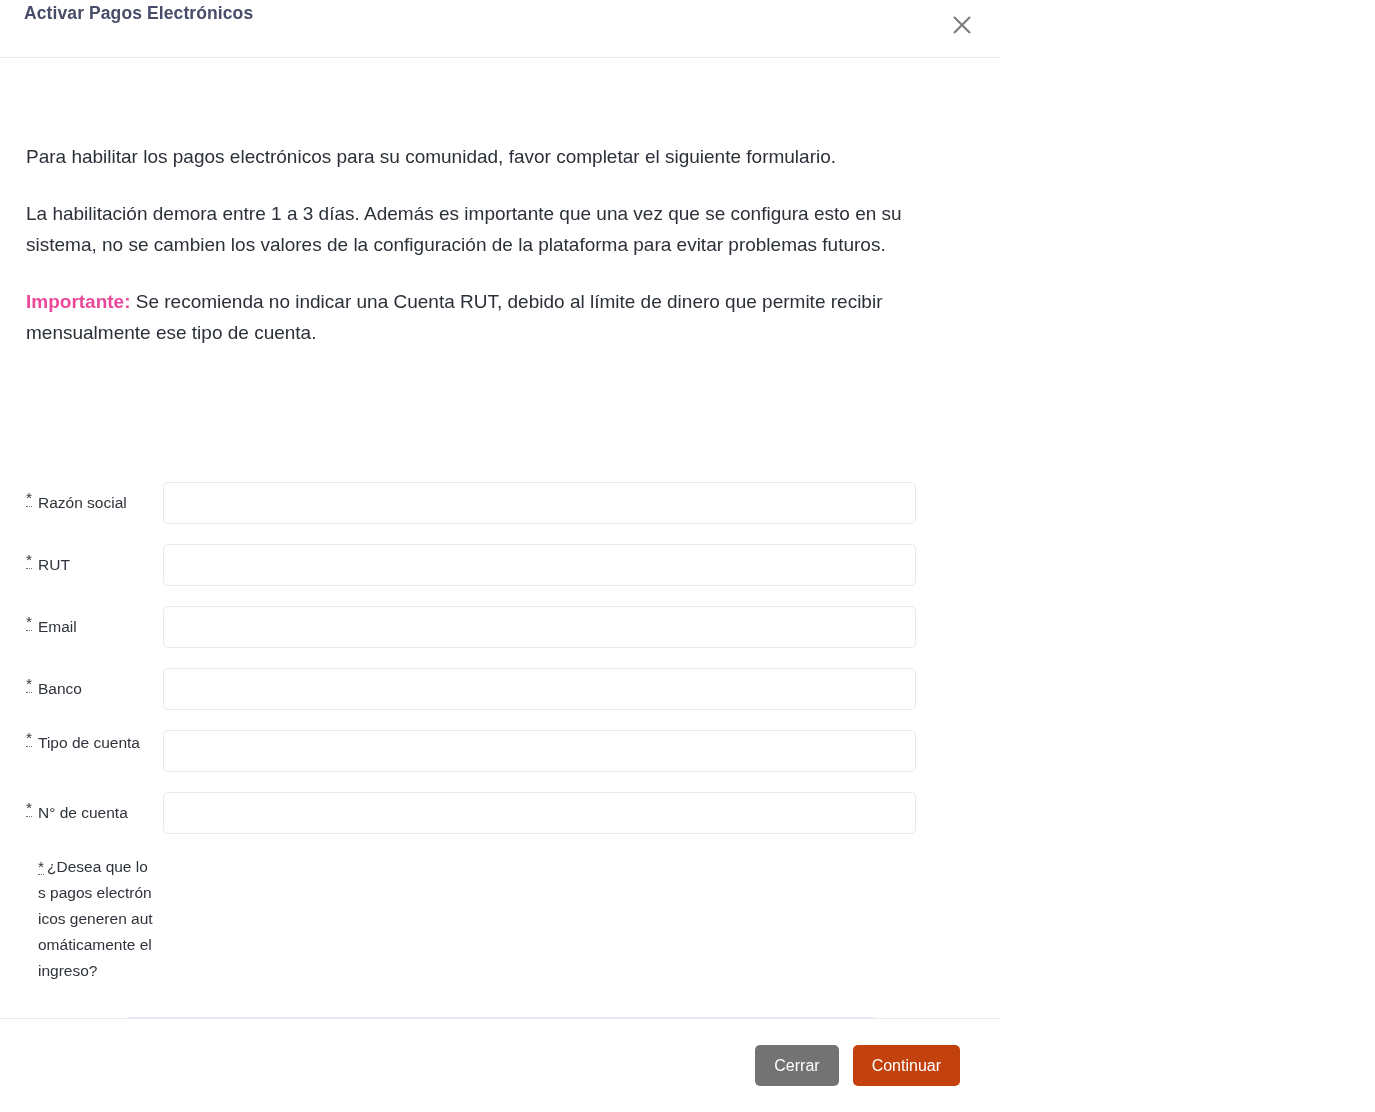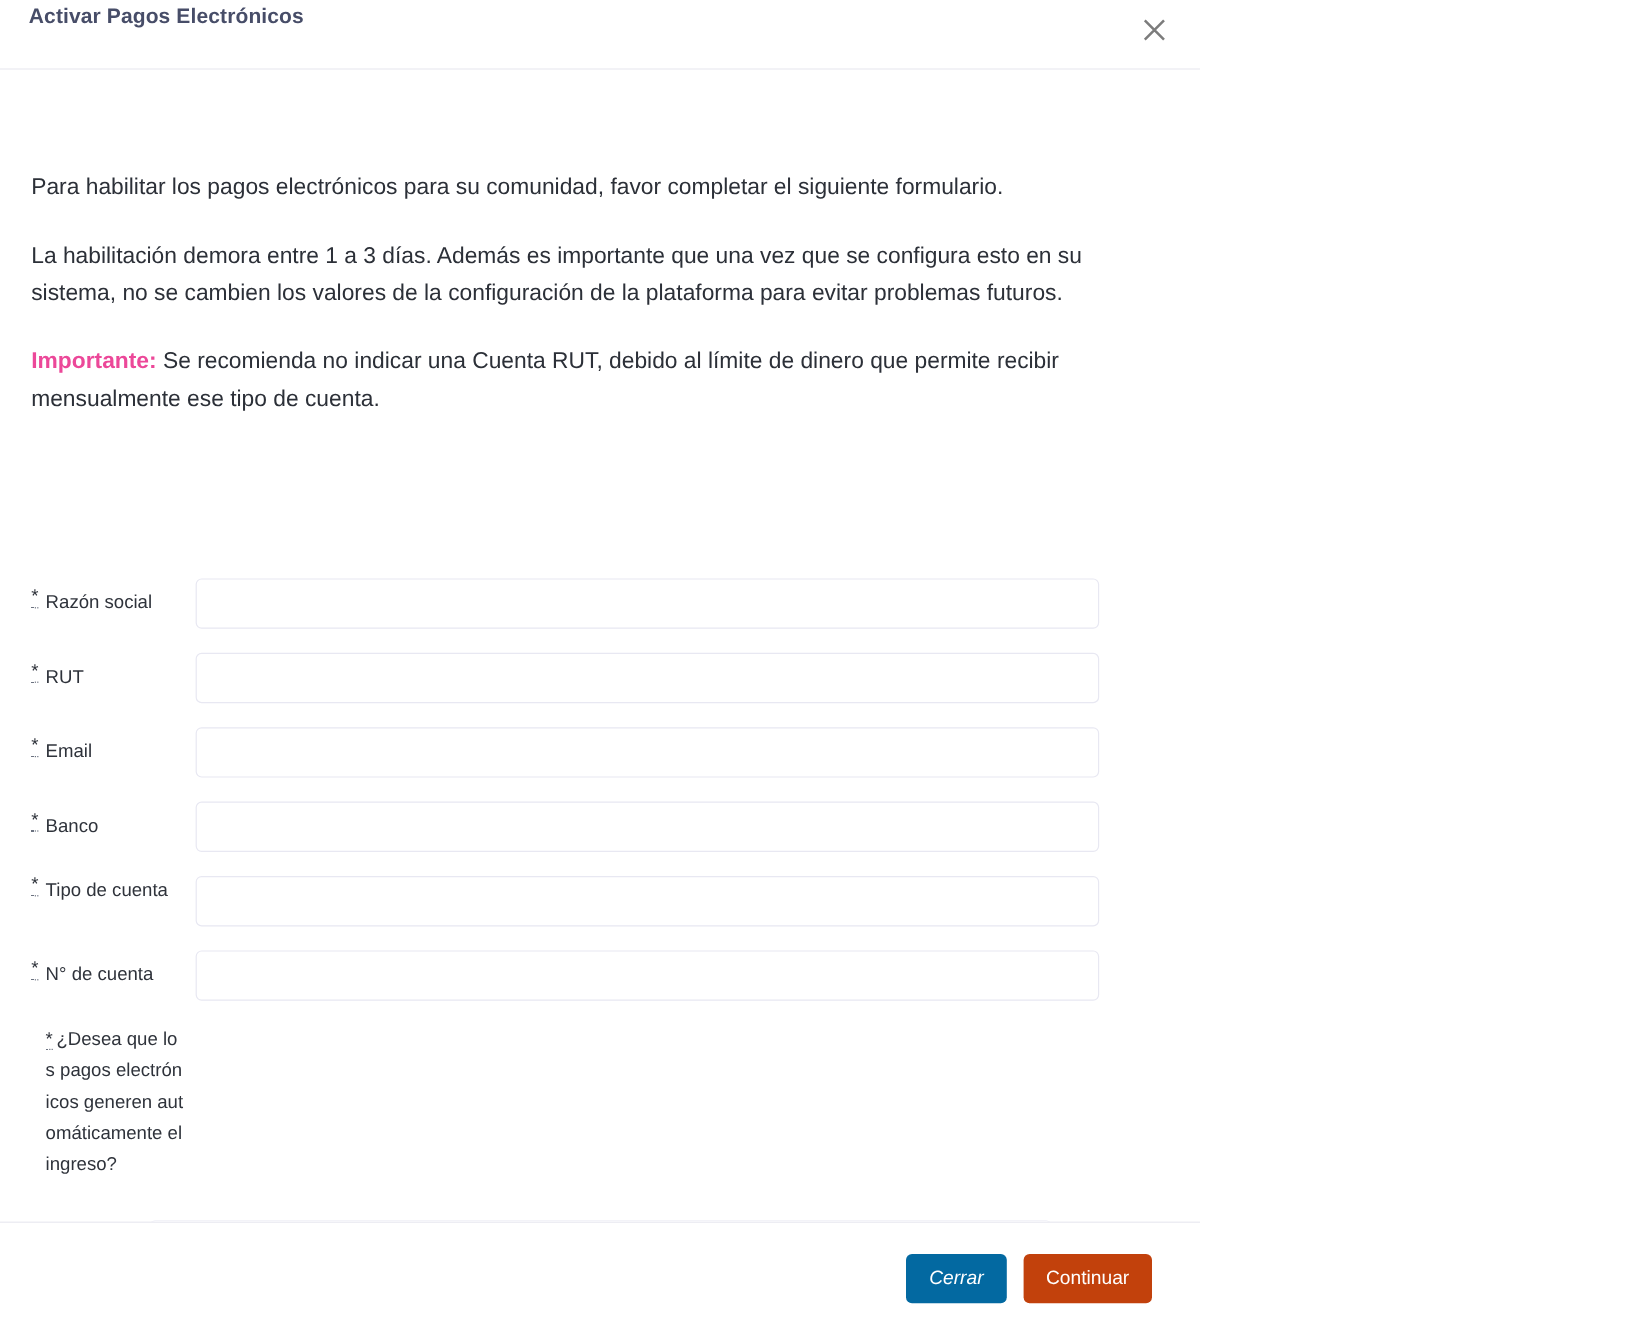--- a/index.html
+++ b/index.html
@@ -196,21 +196,21 @@
     border: none;
     border-radius: 5px;
     font-family: "Liberation Sans", sans-serif;
     font-size: 16px;
     color: #ffffff;
     height: 41px;
     padding: 0 19px;
     cursor: pointer;
     line-height: 41px;
   }
-  .btn-close { background: #0369a1; font-style: italic; }
+  .btn-close { background: #737373; }
   .btn-continue { background: #c2410c; }
 </style>
 </head>
 <body>
 
 <div class="modal">
 
   <div class="modal-header">
     <div class="modal-title">Activar Pagos Electrónicos</div>
     <button class="close-btn">

